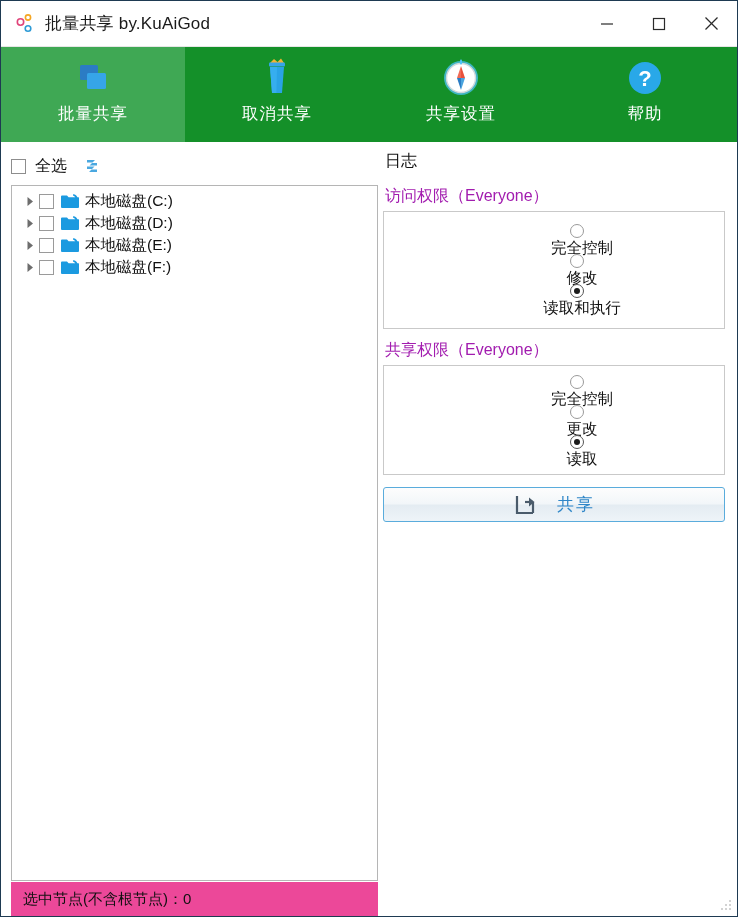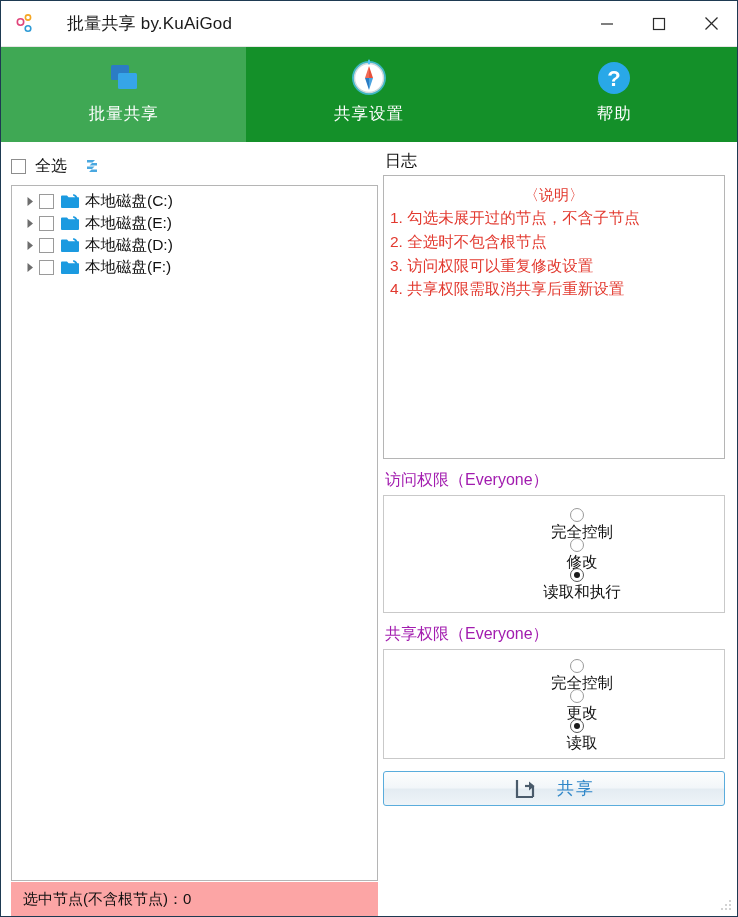--- a/index.html
+++ b/index.html
@@ -39,21 +39,20 @@
     margin-left: 14px;
     margin-right: 8px;
     position: relative;
     flex: none;
   }
   .title-text {
     font-size: 17px;
     color: #1a1a1a;
     letter-spacing: 0.2px;
     white-space: nowrap;
-    margin-left: 22px;
   }
   .win-controls {
     position: absolute;
     right: 0;
     top: 0;
     height: 45px;
     display: flex;
   }
   .win-btn {
     width: 52px;
@@ -201,21 +200,21 @@
 
   
   .statusbar {
     height: 34px;
     min-height: 34px;
     display: flex;
     align-items: center;
     padding-left: 12px;
     font-size: 15px;
     color: #111;
-    background: #fca5a5;
+    background: #ec4899;
     border-top: 1px solid #ffffff;
   }
 
   
   .section-caption {
     font-size: 16px;
     color: #111;
     margin: 0 0 5px 2px;
     line-height: 1.2;
   }
@@ -349,20 +348,31 @@
     <div class="tool-tab active">
       <div class="tool-icon">
         <svg width="40" height="40" viewBox="0 0 40 40">
           <rect x="7" y="7" width="18" height="15" rx="1.5" fill="#2b7cc4"></rect>
           <rect x="14" y="15" width="19" height="16" rx="1.5" fill="#36a5e8"></rect>
         </svg>
       </div>
       <div class="tool-label">批量共享</div>
     </div>
 
+    <div class="tool-tab">
+      <div class="tool-icon">
+        <svg width="40" height="42" viewBox="0 0 40 42">
+          <path d="M13 6 L17 2 L20.5 5 L24 1.5 L27 6 Z" fill="#f2b233"></path>
+          <rect x="12" y="5.5" width="16" height="4" rx="1" fill="#36a5e8"></rect>
+          <path d="M13 10 L27 10 L25 36 L15 36 Z" fill="#2aa3e6"></path>
+          <path d="M13 10 L20 10 L19.4 36 L15 36 Z" fill="#36aeef"></path>
+        </svg>
+      </div>
+      <div class="tool-label">取消共享</div>
+    </div>
 
     <div class="tool-tab">
       <div class="tool-icon">
         <svg width="42" height="42" viewBox="0 0 42 42">
           <circle cx="21" cy="21" r="17" fill="#4fc3f7" opacity="0.75"></circle>
           <circle cx="21" cy="21" r="14.5" fill="#ffffff"></circle>
           <circle cx="21" cy="21" r="14.5" fill="none" stroke="#cfd8dc" stroke-width="1.4"></circle>
           <rect x="20" y="2.5" width="2" height="5" rx="1" fill="#4fc3f7"></rect>
           <path d="M21 9 L25 21 L21 21 Z" fill="#e8503a"></path>
           <path d="M21 33 L17 21 L21 21 Z" fill="#2b7cc4"></path>
@@ -424,37 +434,37 @@
                 <path d="M1.5 1 L7 5.5 L1.5 10 Z" fill="#6d6d6d"></path>
               </svg>
           </div>
           <div class="tree-cb"></div>
           <div class="tree-folder">
             <svg width="20" height="17" viewBox="0 0 20 17">
               <path d="M1 3.5 a1 1 0 0 1 1-1 h5 l1.6 1.8 h9.4 a1 1 0 0 1 1 1 v8.7 a1 1 0 0 1 -1 1 h-16 a1 1 0 0 1 -1 -1 Z" fill="#1b9ae0"></path>
               <path d="M13 1.2 q4.2 0.2 4.6 4.2 l1.4 -1.4 l-1.4 3.6 l-3.6 -1.2 l1.6 -1.1 q-0.6 -2.6 -2.6 -2.9 Z" fill="#1b9ae0"></path>
             </svg>
           </div>
-          <div class="tree-label">本地磁盘(E:)</div>
+          <div class="tree-label">本地磁盘(D:)</div>
         </div>
 
         <div class="tree-row">
           <div class="tree-arrow">
             <svg width="9" height="11" viewBox="0 0 9 11">
                 <path d="M1.5 1 L7 5.5 L1.5 10 Z" fill="#6d6d6d"></path>
               </svg>
           </div>
           <div class="tree-cb"></div>
           <div class="tree-folder">
             <svg width="20" height="17" viewBox="0 0 20 17">
               <path d="M1 3.5 a1 1 0 0 1 1-1 h5 l1.6 1.8 h9.4 a1 1 0 0 1 1 1 v8.7 a1 1 0 0 1 -1 1 h-16 a1 1 0 0 1 -1 -1 Z" fill="#1b9ae0"></path>
               <path d="M13 1.2 q4.2 0.2 4.6 4.2 l1.4 -1.4 l-1.4 3.6 l-3.6 -1.2 l1.6 -1.1 q-0.6 -2.6 -2.6 -2.9 Z" fill="#1b9ae0"></path>
             </svg>
           </div>
-          <div class="tree-label">本地磁盘(D:)</div>
+          <div class="tree-label">本地磁盘(E:)</div>
         </div>
 
         <div class="tree-row">
           <div class="tree-arrow">
             <svg width="9" height="11" viewBox="0 0 9 11">
                 <path d="M1.5 1 L7 5.5 L1.5 10 Z" fill="#6d6d6d"></path>
               </svg>
           </div>
           <div class="tree-cb"></div>
           <div class="tree-folder">
@@ -468,27 +478,20 @@
 
       </div>
 
       <div class="statusbar">选中节点(不含根节点)：0</div>
     </div>
 
     <div class="right-pane">
 
       <div class="section-caption">日志</div>
 
-      <div class="log-box">
-        <div class="log-head">〈说明〉</div>
-        <div class="log-line">1. 勾选未展开过的节点，不含子节点</div>
-        <div class="log-line">2. 全选时不包含根节点</div>
-        <div class="log-line">3. 访问权限可以重复修改设置</div>
-        <div class="log-line">4. 共享权限需取消共享后重新设置</div>
-      </div>
 
       <div class="group-caption">访问权限（Everyone）</div>
       <div class="radio-box access">
         <div class="radio-row">
           <span class="radio"></span>
           <span class="radio-label">完全控制</span>
         </div>
         <div class="radio-row">
           <span class="radio"></span>
           <span class="radio-label">修改</span>

